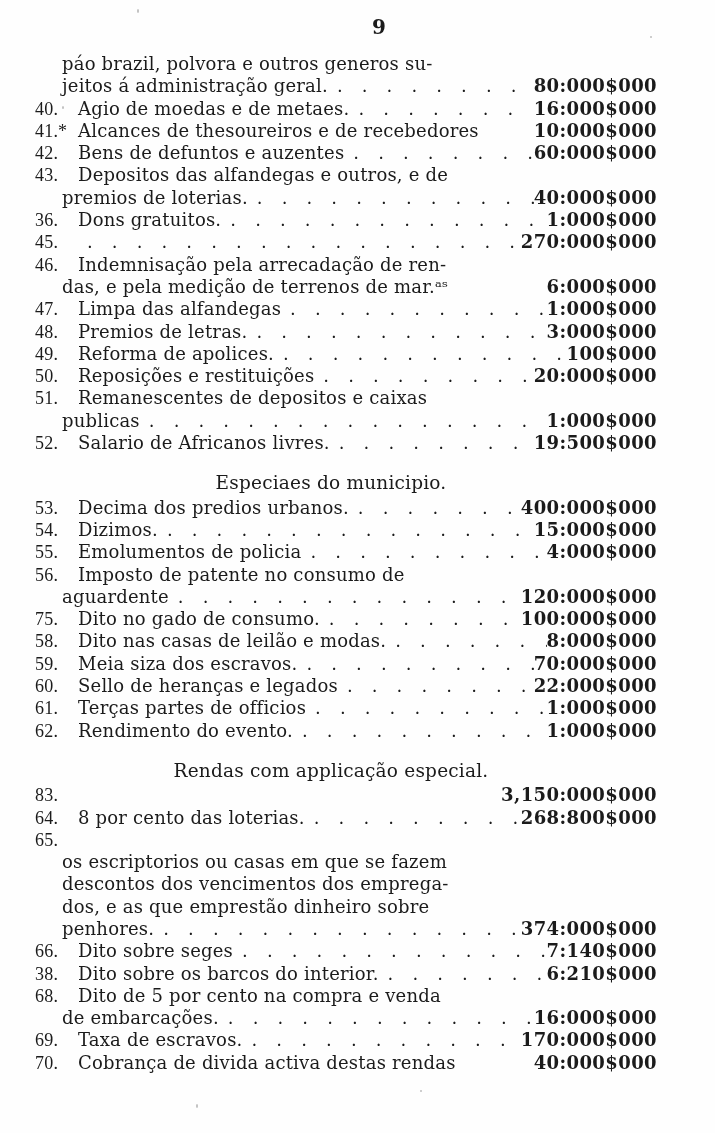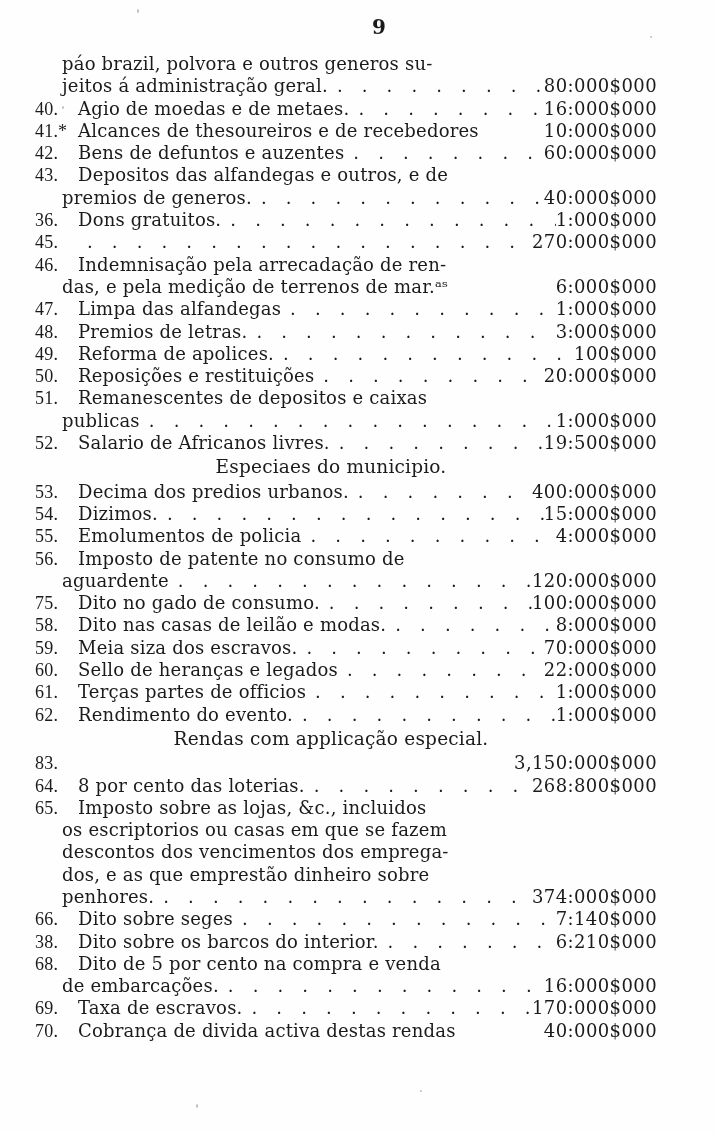--- a/index.html
+++ b/index.html
@@ -33,27 +33,27 @@
     flex:1 1 0;
     overflow:hidden;
     white-space:nowrap;
     word-spacing:13px;
     padding:0 5px 0 9px;
     min-width:0;
   }
   .value{
     flex:0 0 auto;
     white-space:nowrap;
-    font-weight:normal;
+    font-weight:bold;
     letter-spacing:0.4px;
   }
   .heading{
     text-align:center;
     font-size:18.5px;
-    margin:2px 30px 2px 0;
+    margin:18px 30px 2px 0;
   }
   .speck{position:absolute;background:#8a8a8a;border-radius:50%;opacity:.55;}
 </style>
 </head>
 <body>
 
 <div class="page">
   <div class="pagenum">9</div>
   <div class="rows">
       <div class="row cont">
@@ -82,21 +82,21 @@
         <span class="txt">Bens de defuntos e auzentes</span>
         <span class="leader">. . . . . . . . . . . . . . . . . . . . . . . .</span>
         <span class="value">60:000$000</span>
       </div>
       <div class="row">
         <span class="num">43.</span>
         <span class="txt">Depositos das alfandegas e outros, e de</span>
         <span class="leader"></span>
       </div>
       <div class="row cont">
-        <span class="txt">premios de generos.</span>
+        <span class="txt">premios de loterias.</span>
         <span class="leader">. . . . . . . . . . . . . . . . . . . . . . . .</span>
         <span class="value">40:000$000</span>
       </div>
       <div class="row">
         <span class="num">36.</span>
         <span class="txt">Dons gratuitos.</span>
         <span class="leader">. . . . . . . . . . . . . . . . . . . . . . . .</span>
         <span class="value">1:000$000</span>
       </div>
       <div class="row">
@@ -226,21 +226,20 @@
         <span class="value">3,150:000$000</span>
       </div>
       <div class="row">
         <span class="num">64.</span>
         <span class="txt">8 por cento das loterias.</span>
         <span class="leader">. . . . . . . . . . . . . . . . . . . . . . . .</span>
         <span class="value">268:800$000</span>
       </div>
       <div class="row">
         <span class="num">65.</span>
-        <span class="txt">Imposto sobre as lojas, &amp;c., incluidos</span>
         <span class="leader"></span>
       </div>
       <div class="row cont">
         <span class="txt">os escriptorios ou casas em que se fazem</span>
         <span class="leader"></span>
       </div>
       <div class="row cont">
         <span class="txt">descontos dos vencimentos dos emprega-</span>
         <span class="leader"></span>
       </div>

